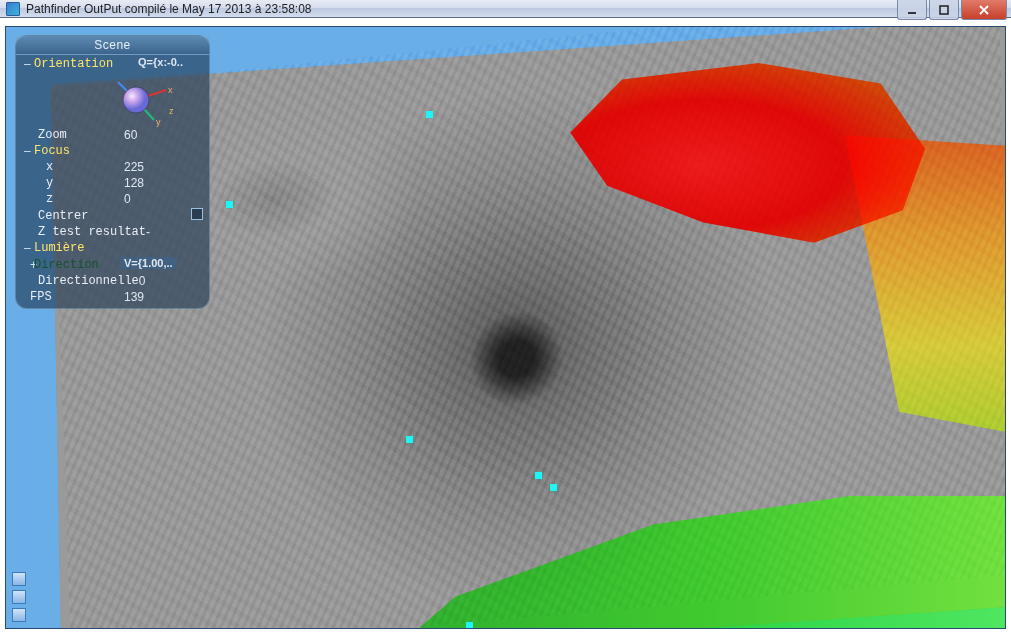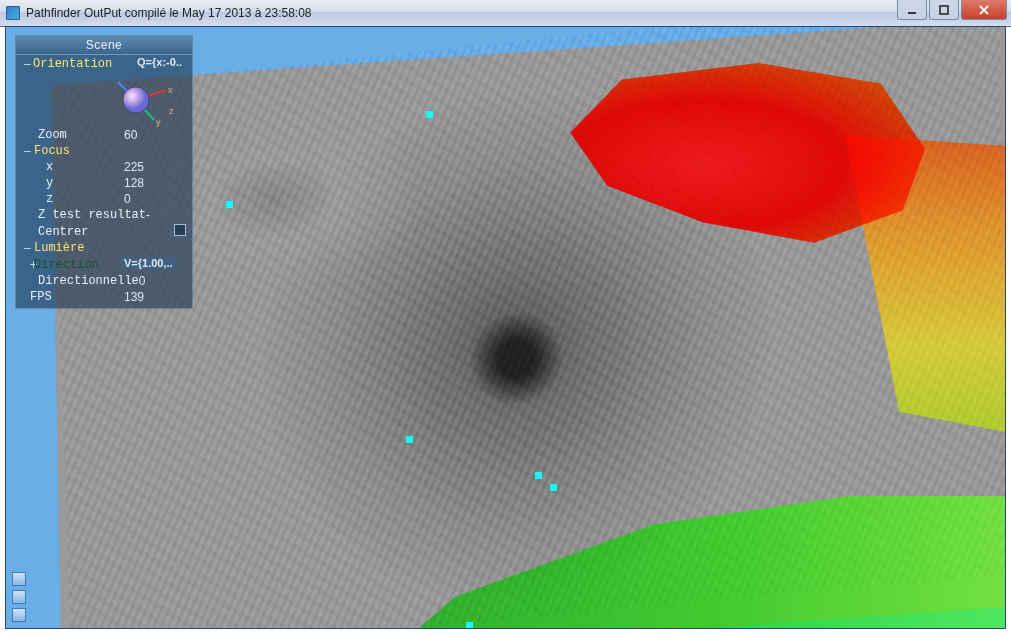--- a/index.html
+++ b/index.html
@@ -1,20 +1,20 @@
 <!DOCTYPE html>
 <html><head>
 <meta charset="utf-8">
 <style>
   * { box-sizing: border-box; margin: 0; padding: 0; font-family: "Segoe UI", Tahoma, sans-serif; }
   body { width: 1011px; height: 634px; overflow: hidden; background: #fff; }
 
   
   .titlebar {
-    height: 27px;
+    height: 18px;
     background: linear-gradient(to bottom, #e8ecf4 0%, #d4dced 45%, #bcc8e0 46%, #d3dcee 100%);
     border-bottom: 1px solid #5a6a8a;
     display: flex; align-items: center; padding-left: 6px;
     font-size: 12px; color: #222;
     position: relative;
   }
   .titlebar .appicon {
     width: 14px; height: 14px; margin-right: 6px;
     background: linear-gradient(135deg,#3a7bd5,#3ab5d5);
     border: 1px solid #2a5a9a; border-radius: 1px;
@@ -83,26 +83,26 @@
     clip-path: polygon(8% 70%, 40% 20%, 72% 0%, 100% 0%, 100% 100%, 0% 100%);
   }
 
   .marker {
     position: absolute; width: 7px; height: 7px; background: #1ff5f5;
     box-shadow: 0 0 1px #0aa;
   }
 
   
   .panel {
-    position: absolute; left: 9px; top: 8px; width: 178px;
+    position: absolute; left: 9px; top: 8px; width: 195px;
     background: rgba(30,55,80,.62);
     border: 1px solid rgba(160,200,230,.35);
     color: #e8eef5; font-size: 12px;
     backdrop-filter: blur(1px);
-    border-radius: 2px;
+    border-radius: 12px;
   }
   .panel .ph {
     background: linear-gradient(to bottom, rgba(120,170,210,.55), rgba(60,100,140,.55));
     text-align: center; font-size: 12px; padding: 2px 0; letter-spacing: .5px;
     border-bottom: 1px solid rgba(160,200,230,.3);
   }
   .row { display:flex; align-items:center; padding: 1px 6px 1px 8px; min-height:15px; }
   .row .key { flex: 0 0 100px; white-space: nowrap; font-family: Liberation Mono, monospace; }
   .row .val { flex: 1; color: #dfe8f2; }
   .grp { color: #ffe46a; }
@@ -213,26 +213,26 @@
       </div>
     <div class="row">
         <span class="key" style="padding-left:22px">y</span>
         <span class="val">128</span>
       </div>
     <div class="row">
         <span class="key" style="padding-left:22px">z</span>
         <span class="val">0</span>
       </div>
     <div class="row">
+        <span class="key" style="padding-left:14px">Centrer</span>
+        <span class="val" style="text-align:right"><span class="cbox"></span></span>
+      </div>
+    <div class="row">
         <span class="key" style="padding-left:14px">Z test resultat</span>
         <span class="val">-</span>
-      </div>
-    <div class="row">
-        <span class="key" style="padding-left:14px">Centrer</span>
-        <span class="val" style="text-align:right"><span class="cbox"></span></span>
       </div>
 
     <div class="row">
         <span class="toggle">–</span>
         <span class="key grp">Lumière</span>
       </div>
     <div class="row">
         <span class="toggle" style="padding-left:6px">+</span>
         <span class="key grp2" style="flex-basis:86px">Direction</span>
         <span class="val"><span class="qbox">V={1.00,..</span></span>

